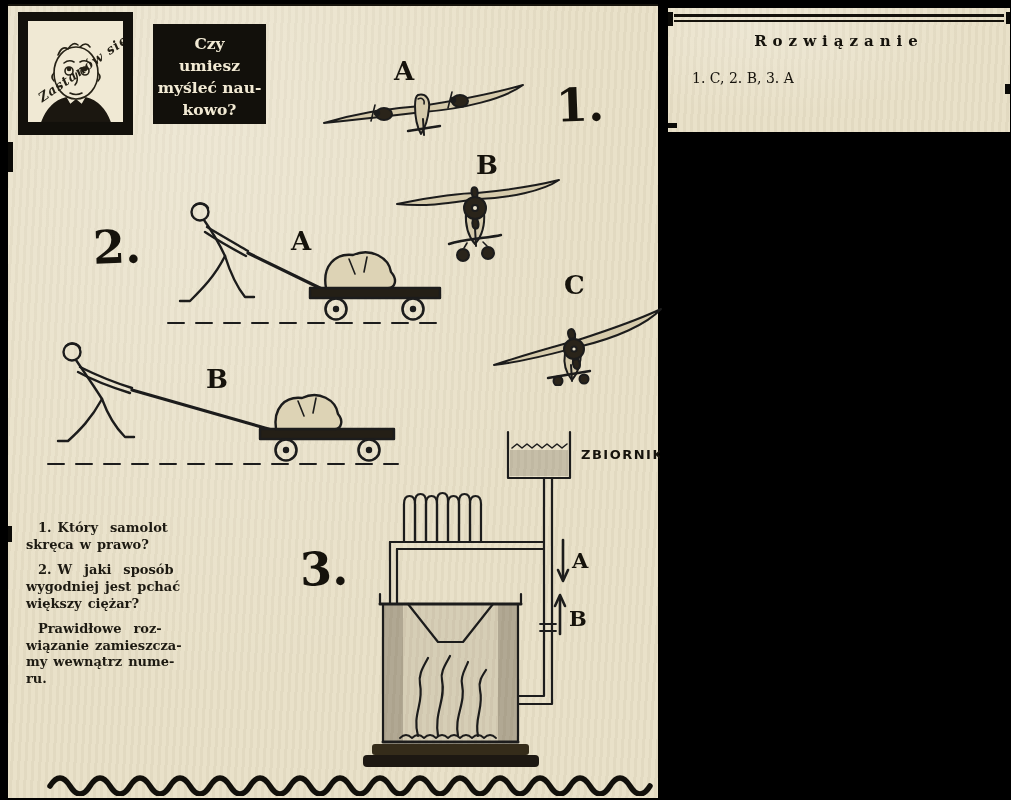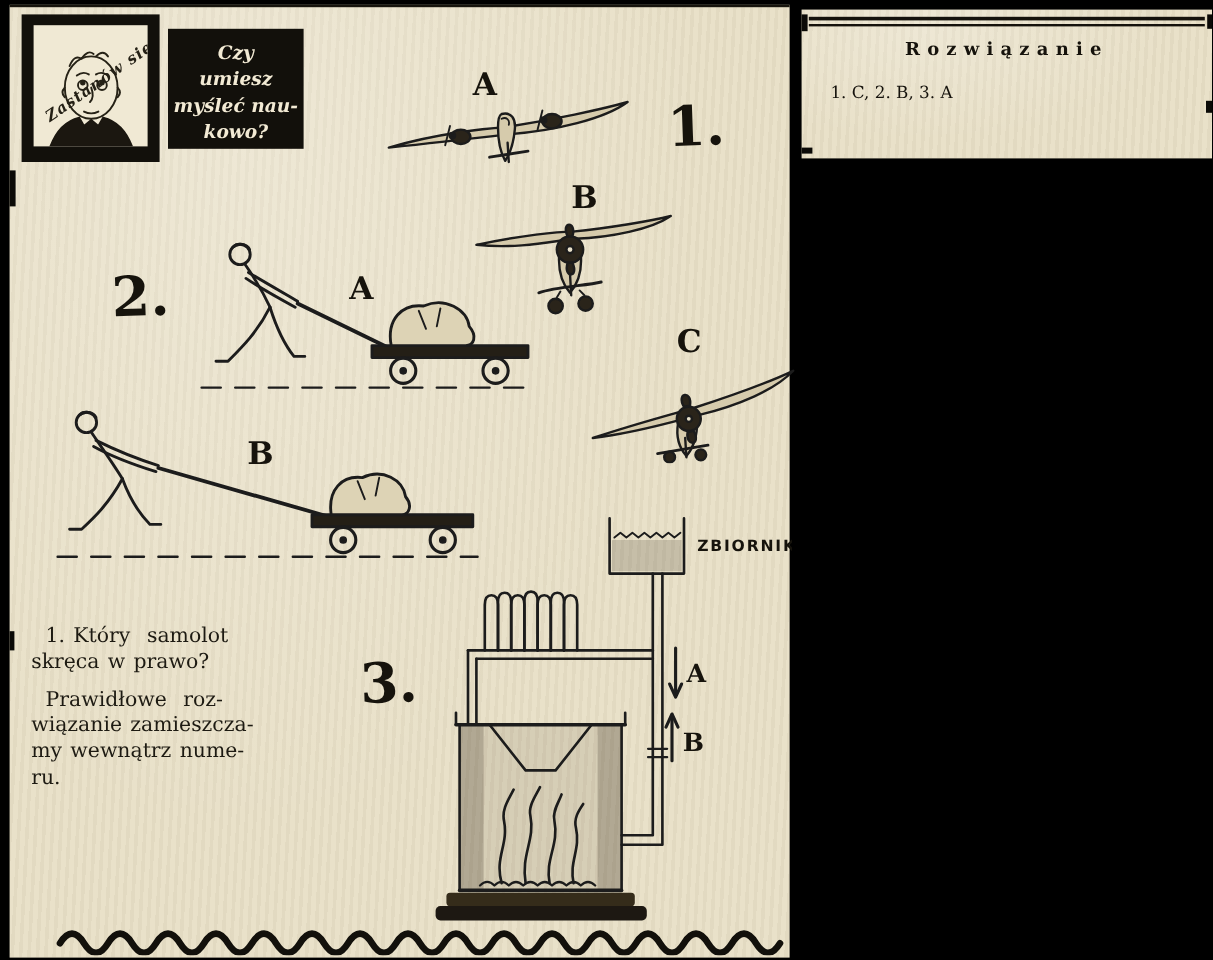--- a/index.html
+++ b/index.html
@@ -20,31 +20,31 @@
   
   .logo-box{left:10px;top:6px;width:115px;height:123px;background:#12100b;padding:0;}
   .logo-inner{position:absolute;left:10px;top:9px;width:95px;height:101px;background:#f0e9d4;overflow:hidden;}
   .logo-script{
     position:absolute;left:-10px;top:40px;width:130px;text-align:center;
     font-style:italic;font-weight:bold;font-size:13px;letter-spacing:1px;
     transform:rotate(-35deg);color:#242015;
   }
   
   .title-box{
-    left:132px;top:18px;width:113px;height:100px;background:#12100b;
-    color:#f2ead4;font-style:italic;font-weight:bold;font-size:15.5px;line-height:1.42;
+    left:145px;top:18px;width:113px;height:100px;background:#12100b;
+    color:#f2ead4;font-weight:bold;font-size:15.5px;line-height:1.42;
     text-align:center;white-space:pre-line;padding-top:9px;box-sizing:border-box;
   }
   .big-num{font-weight:bold;font-size:46px;color:#16130c;transform:rotate(-2deg);line-height:1;}
   .plane-label,.cart-label{font-weight:bold;font-size:26px;color:#16130c;line-height:1;}
   
   .questions{left:18px;top:514px;width:250px;}
   .q-para{
-    white-space:pre-wrap;font-size:17px;line-height:1.28;margin:0 0 9px 0;
-    text-indent:12px;color:#1d1a12;font-weight:400;word-spacing:1.5px;
+    white-space:pre-wrap;font-size:13px;line-height:1.28;margin:0 0 9px 0;
+    text-indent:12px;color:#1d1a12;font-weight:700;word-spacing:1.5px;
   }
   
   .rule{position:absolute;background:#15120c;}
   .ans-heading{
     position:absolute;left:0;top:24px;width:100%;text-align:center;
     font-weight:bold;font-size:15px;letter-spacing:6px;color:#15120c;
   }
   .ans-ref{position:absolute;left:14px;top:44px;font-weight:bold;font-size:14px;color:#15120c;}
   .ans-line{position:absolute;left:24px;top:62px;font-size:14px;color:#15120c;}
   svg{display:block;}
@@ -241,20 +241,23 @@
         <path d="M200,208 L200,172" stroke-width="2.6"></path>
         <path d="M195,180 L200,169 L205,180" stroke-width="2.6"></path>
       </g>
       <text x="209" y="200" font-family="DejaVu Serif, serif" font-size="21" font-weight="bold" fill="#16130c" stroke="none">B</text>
     </g>
   </svg>
 
   <div class="abs questions">
     <p class="q-para">1. Który  samolot
 skręca w prawo?</p>
+    <p class="q-para">2. W  jaki  sposób
+wygodniej jest pchać
+większy ciężar?</p>
     <p class="q-para">Prawidłowe  roz-
 wiązanie zamieszcza-
 my wewnątrz nume-
 ru.</p>
   </div>
 
   <svg class="abs" style="left:37px;top:760px;" width="615" height="30" viewBox="0 0 615 30">
     <path d="M5,20 Q15,4 25,20 T45,20 T65,20 T85,20 T105,20 T125,20 T145,20 T165,20 T185,20 T205,20 T225,20 T245,20 T265,20 T285,20 T305,20 T325,20 T345,20 T365,20 T385,20 T405,20 T425,20 T445,20 T465,20 T485,20 T505,20 T525,20 T545,20 T565,20 T585,20 T605,20" stroke="#12100b" stroke-width="5.5" fill="none" stroke-linecap="round"></path>
   </svg>
 </div>

